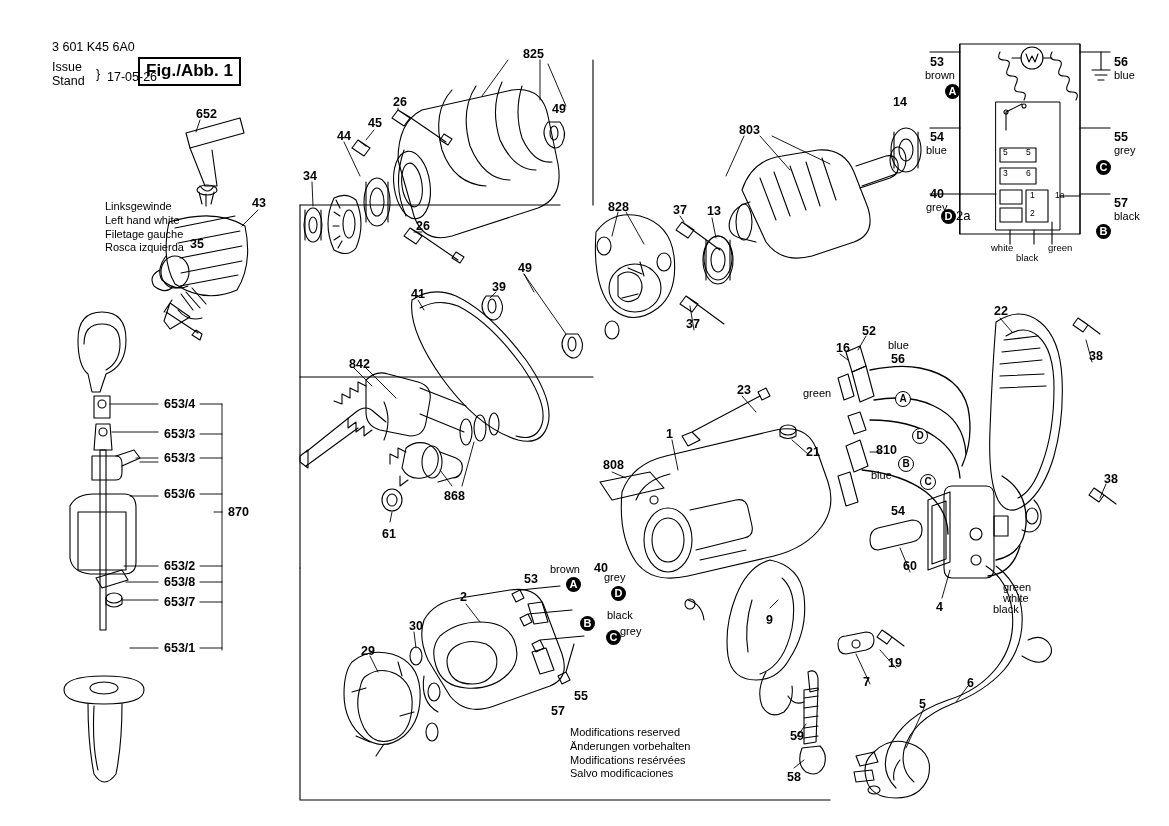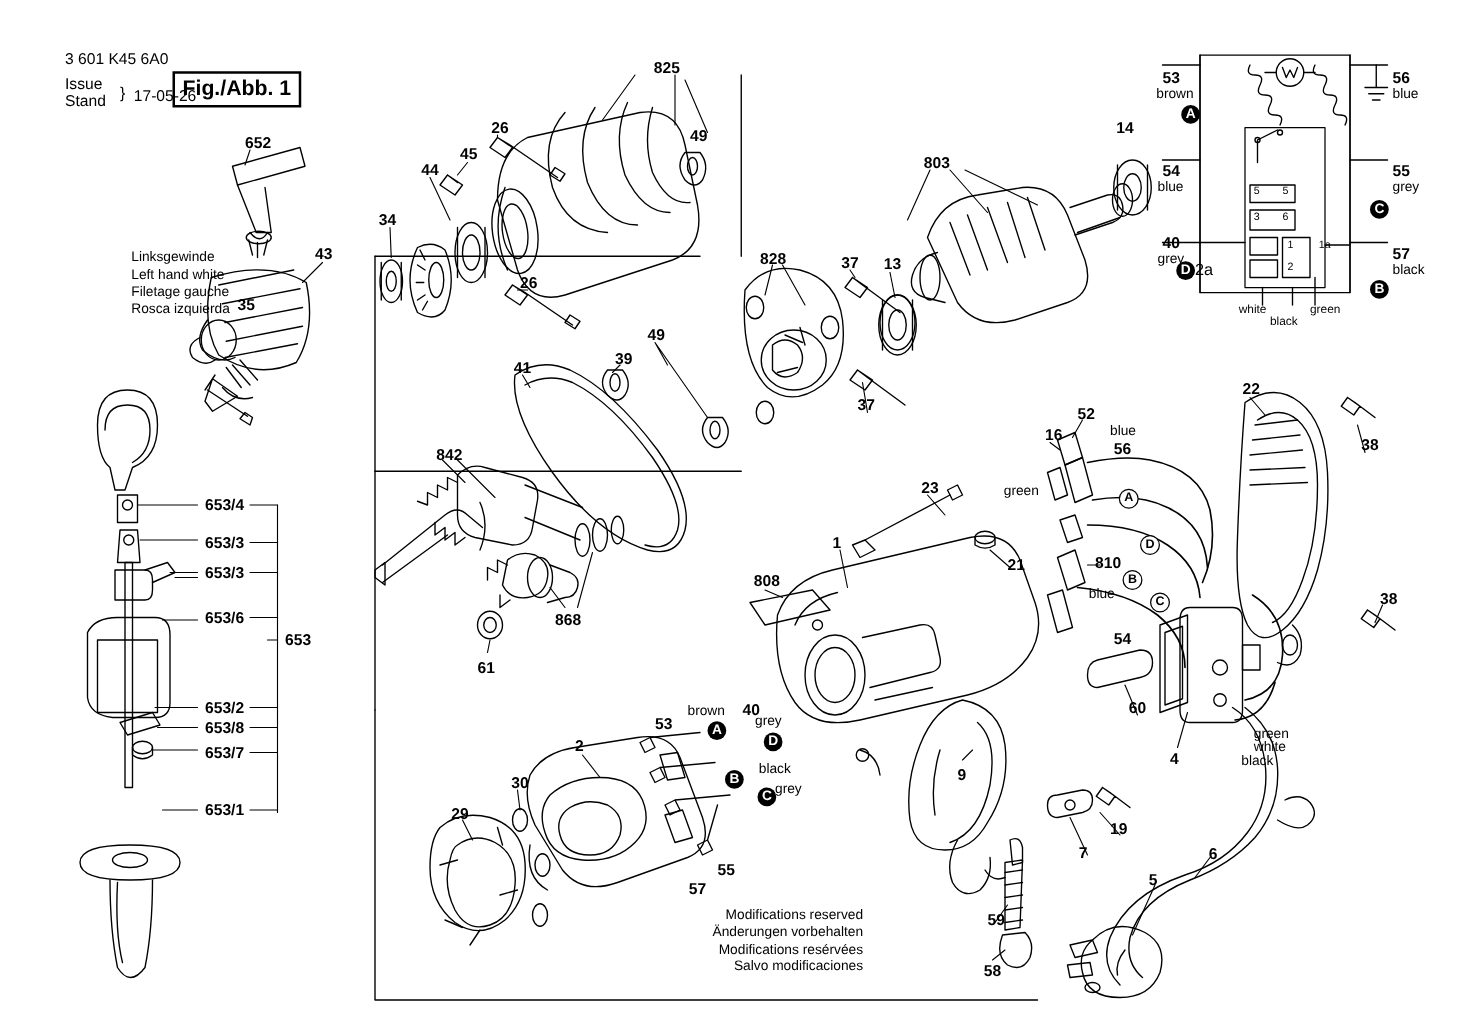--- a/index.html
+++ b/index.html
@@ -23,21 +23,21 @@
   <div class="hdr" style="left:52px;top:60px;font-weight:normal;">Issue
 Stand</div>
   <div class="hdr" style="left:96px;top:67px;font-weight:normal;">}</div>
   <div class="hdr" style="left:107px;top:70px;font-weight:normal;">17-05-26</div>
   <div class="figbox" style="left:138px;top:57px;text-align:center;">Fig./Abb. 1</div>
 
   <div class="multi" style="left:105px;top:200px;">Linksgewinde
 Left hand white
 Filetage gauche
 Rosca izquierda</div>
-  <div class="multi" style="left:570px;top:726px;text-align:right;">Modifications reserved
+  <div class="multi" style="left:570px;top:726px;">Modifications reserved
 Änderungen vorbehalten
 Modifications resérvées
 Salvo modificaciones</div>
 
   <svg class="ov" viewBox="0 0 1169 826">
     <g fill="none" stroke="#000" stroke-width="1.1" stroke-linejoin="round" stroke-linecap="round">
 
       <path d="M300,205 L300,377 L593,377"></path>
       <path d="M300,377 L300,568"></path>
       <path d="M300,568 L300,800 L830,800"></path>
@@ -388,21 +388,21 @@
   <div class="lbl" style="left:409px;top:620px">30</div>
   <div class="lbl" style="left:574px;top:690px">55</div>
   <div class="lbl" style="left:551px;top:705px">57</div>
   <div class="lbl" style="left:888px;top:657px">19</div>
   <div class="lbl" style="left:863px;top:676px">7</div>
   <div class="lbl" style="left:967px;top:677px">6</div>
   <div class="lbl" style="left:919px;top:698px">5</div>
   <div class="lbl" style="left:790px;top:730px">59</div>
   <div class="lbl" style="left:787px;top:771px">58</div>
 
-  <div class="lbl" style="left:228px;top:506px">653</div>
+  <div class="lbl" style="left:228px;top:506px">870</div>
   <div class="lbl" style="left:164px;top:398px">653/4</div>
   <div class="lbl" style="left:164px;top:428px">653/3</div>
   <div class="lbl" style="left:164px;top:452px">653/3</div>
   <div class="lbl" style="left:164px;top:488px">653/6</div>
   <div class="lbl" style="left:164px;top:560px">653/2</div>
   <div class="lbl" style="left:164px;top:576px">653/8</div>
   <div class="lbl" style="left:164px;top:596px">653/7</div>
   <div class="lbl" style="left:164px;top:642px">653/1</div>
 
   <div class="lbl sm" style="left:550px;top:564px">brown</div>

